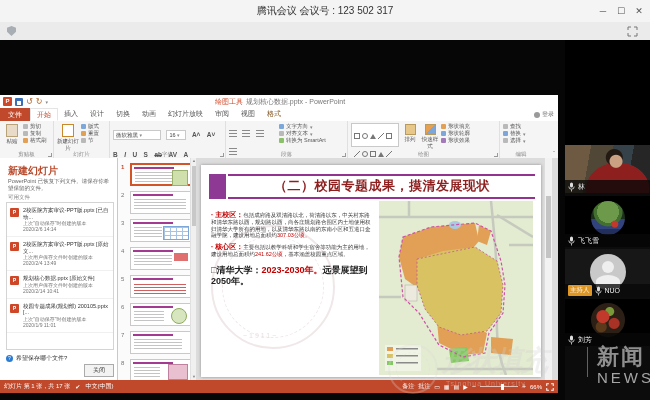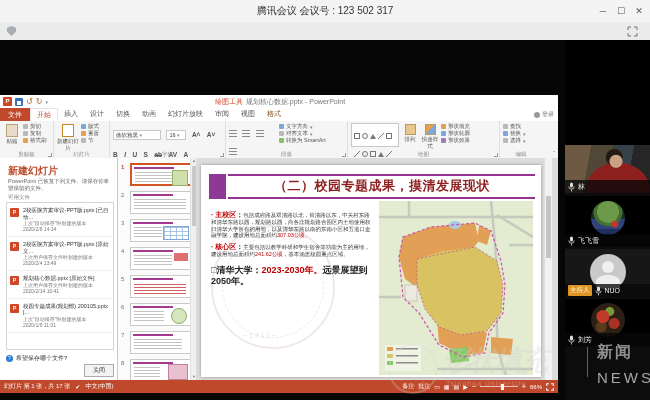--- a/index.html
+++ b/index.html
@@ -161,21 +161,21 @@
       #2c2016;}
 
   
   #wm{left:380px;top:340px;width:270px;height:60px;pointer-events:none;z-index:60;}
   .wm-seal{position:absolute;left:8px;top:4px;width:46px;height:46px;border:2px solid rgba(220,220,220,.28);border-radius:50%;}
   .wm-seal:before{content:"";position:absolute;inset:6px;border:1px dashed rgba(220,220,220,.25);border-radius:50%;}
   .wm-callig{position:absolute;left:62px;top:2px;font-family:"Liberation Serif","DejaVu Serif",serif;font-style:italic;
              font-size:28px;font-weight:bold;color:rgba(210,210,210,.30);letter-spacing:-2px;white-space:nowrap;}
   .wm-sub{position:absolute;left:66px;top:40px;font-size:7px;color:rgba(230,230,230,.35);letter-spacing:1px;}
   .wm-div{position:absolute;left:207px;top:7px;width:1px;height:30px;background:rgba(170,170,170,.55);}
-  .wm-cn{position:absolute;left:217px;top:2px;font-size:16px;font-weight:bold;color:#8f8f8f;letter-spacing:2px;}
+  .wm-cn{position:absolute;left:217px;top:2px;font-size:22px;font-weight:bold;color:#8f8f8f;letter-spacing:2px;}
   .wm-en{position:absolute;left:217px;top:29px;font-size:15px;color:#a5a5a5;letter-spacing:3px;}
 </style>
 </head>
 <body>
 
 <div class="abs" id="mt-titlebar">
   <div class="abs" id="mt-title">腾讯会议 会议号 : 123 502 317</div>
   <div class="abs winbtn" style="right:38px;">─</div>
   <div class="abs winbtn" style="right:20px;">☐</div>
   <div class="abs winbtn" style="right:2px;">✕</div>

